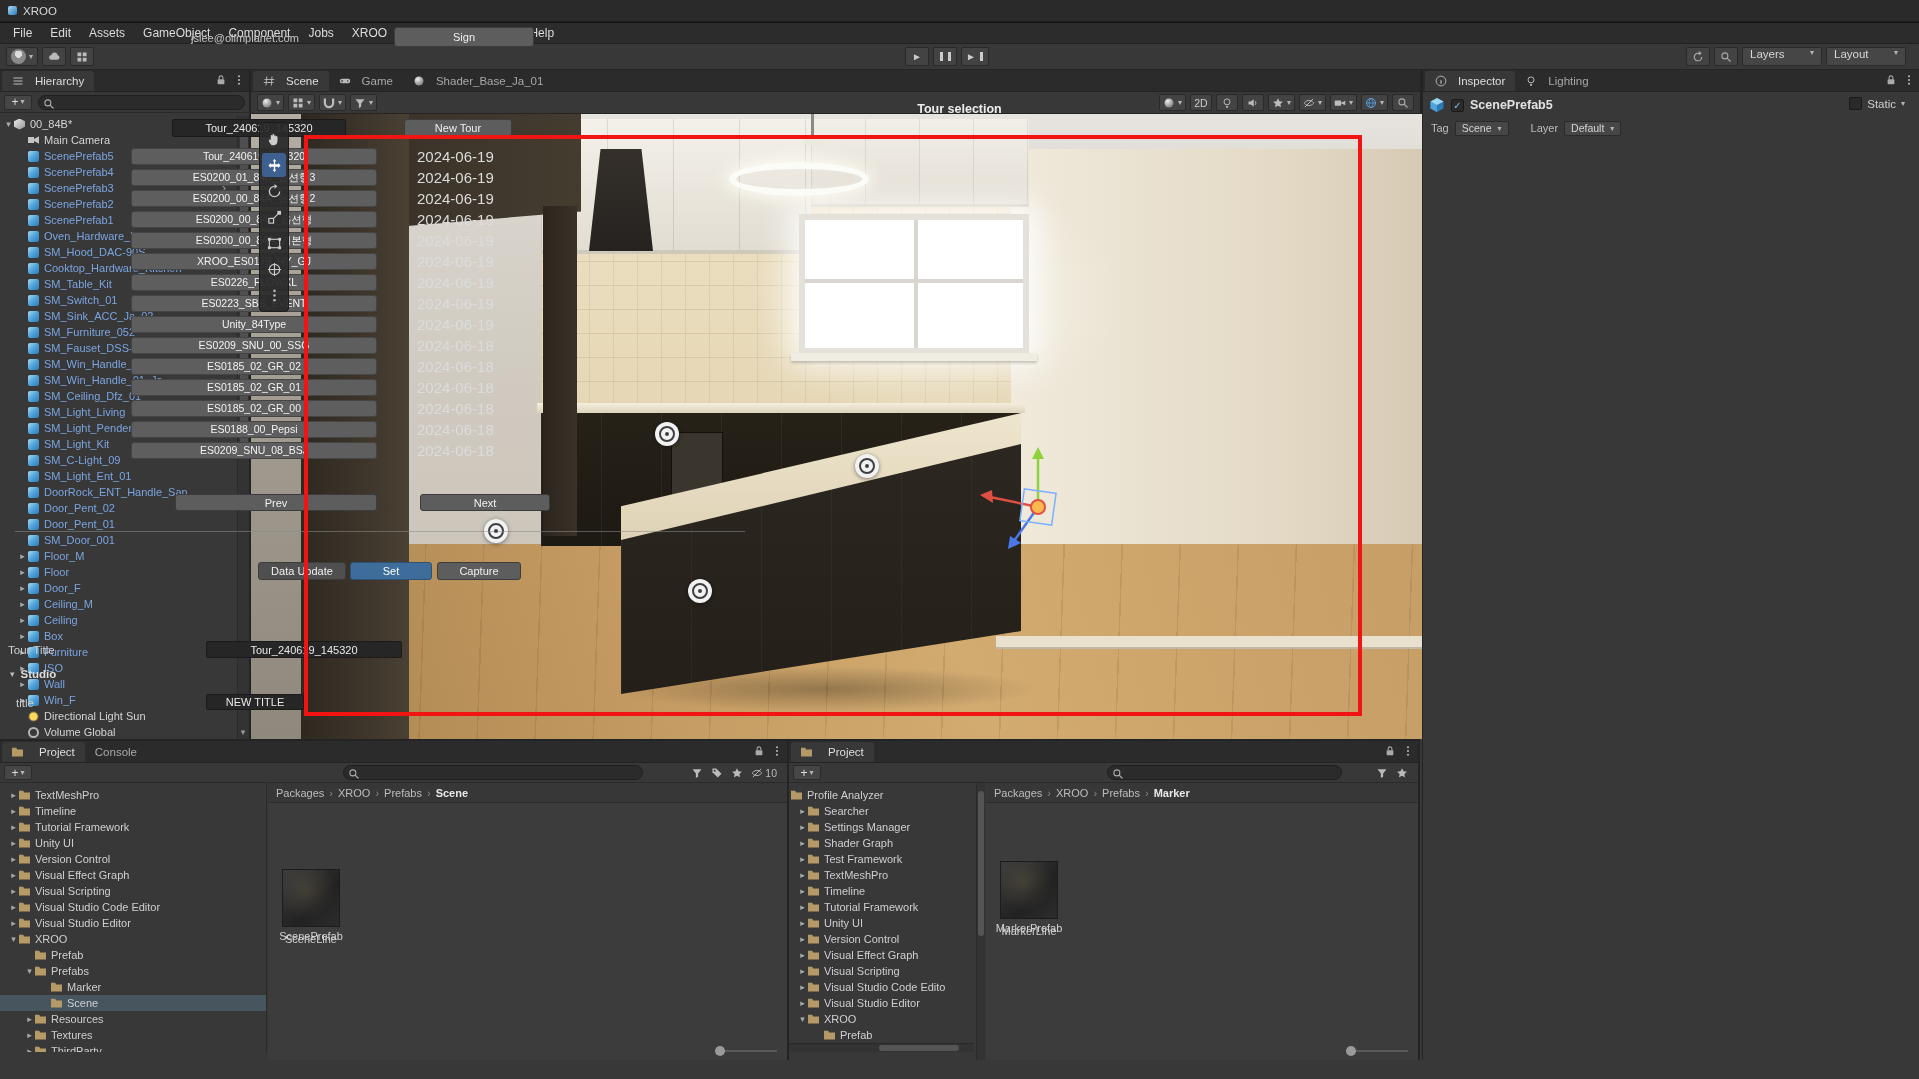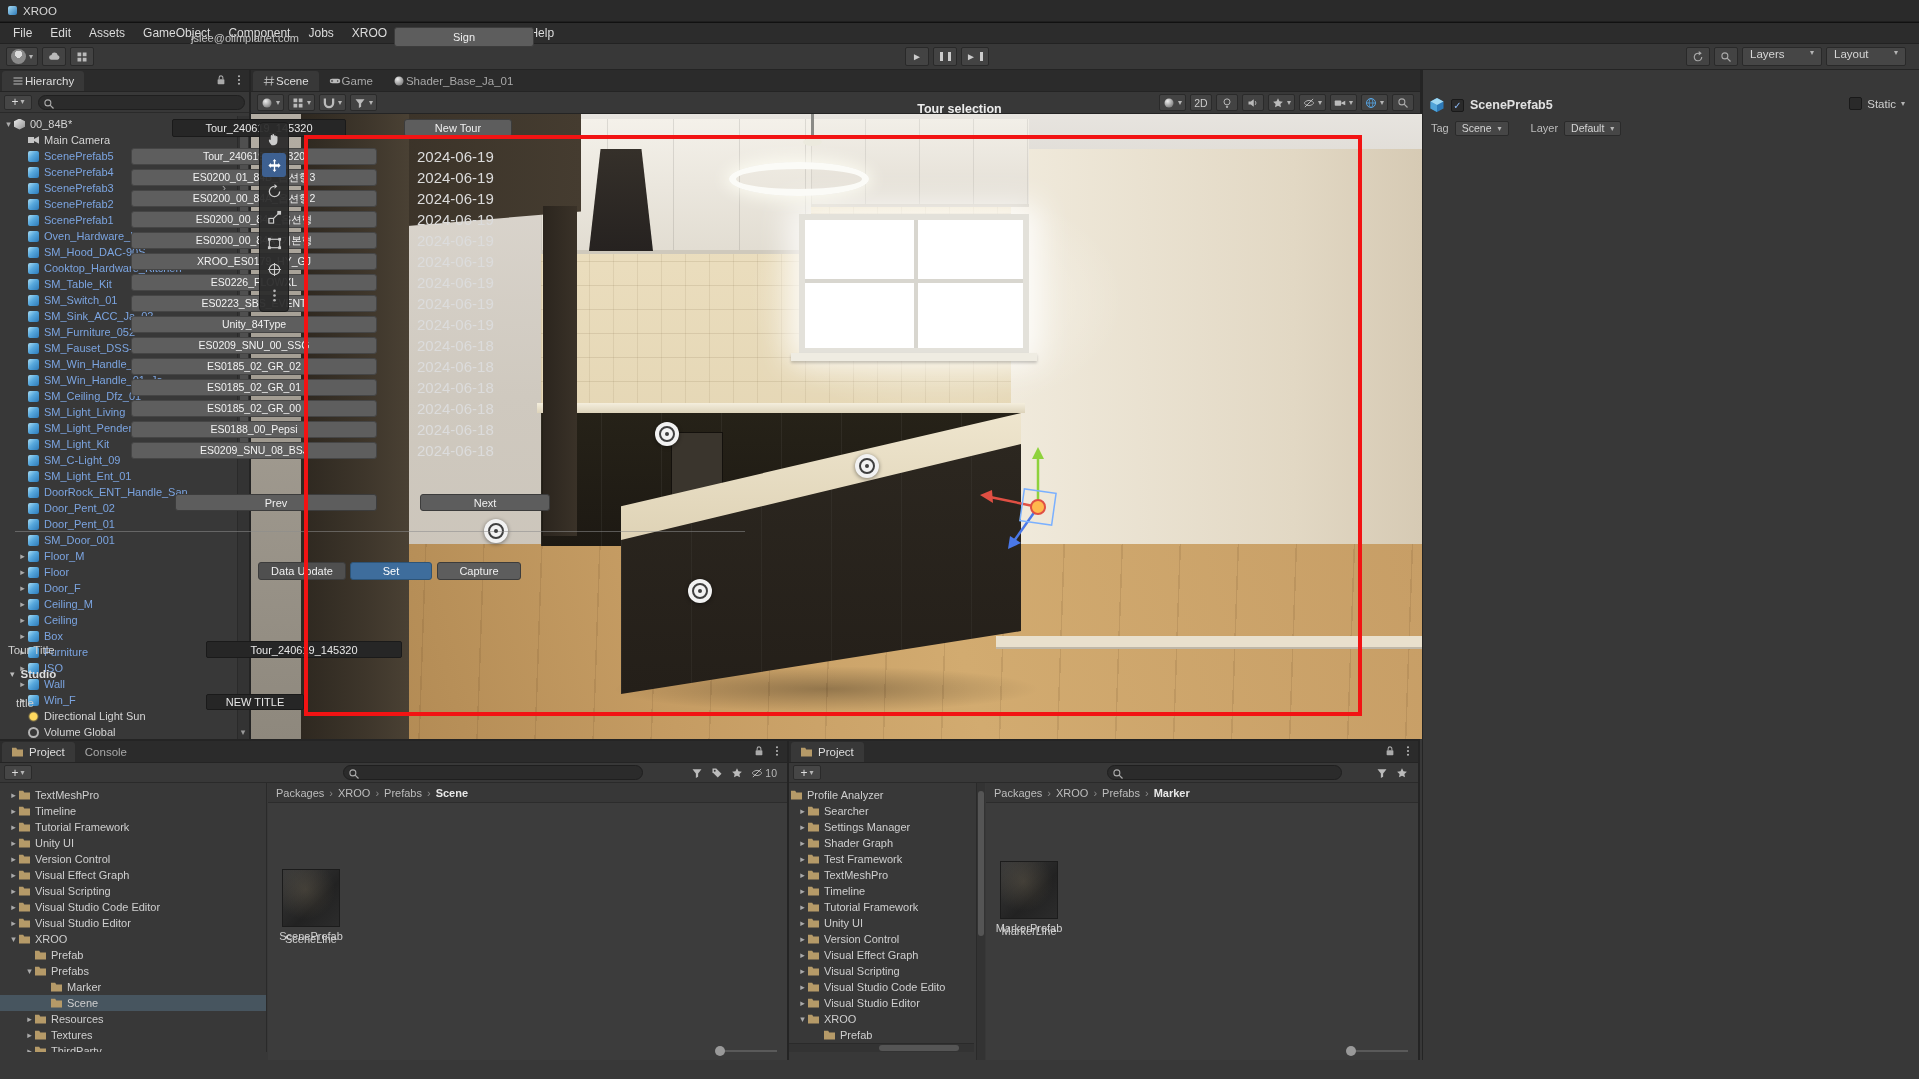--- a/index.html
+++ b/index.html
@@ -18,21 +18,21 @@
 .tb-group{position:absolute;top:3px;display:flex;gap:4px;align-items:center}
 .tbbtn{height:19px;min-width:24px;background:#434343;border:1px solid #292929;border-radius:2px;display:flex;align-items:center;justify-content:center;color:#ccc;font-size:10px;gap:3px;padding:0 4px}
 .tbbtn .pbar{width:3px;height:9px;background:#ccc;display:inline-block;margin:0 1px}
 .avatar{width:15px;height:15px;border-radius:50%;background:radial-gradient(circle at 50% 35%,#ddd 0 28%,#8a8a8a 30% 100%)}
 .ddbtn{height:19px;background:#464646;border:1px solid #292929;border-radius:2px;color:#d6d6d6;font-size:11.5px;display:flex;align-items:flex-start;justify-content:space-between;padding:0 7px;gap:8px}
 .caret{font-size:8px;color:#b5b5b5}
 
 
 .panel{position:absolute;background:#383838}
 .tstrip{position:absolute;left:0;top:0;right:0;height:22px;background:#2b2b2b;display:flex;align-items:flex-end;padding-left:2px;border-bottom:1px solid #242424}
-.tab{height:20px;line-height:20px;padding:0 10px;font-size:11.5px;color:#a8a8a8;border-radius:3px 3px 0 0;display:flex;align-items:center;gap:1px;white-space:nowrap}
+.tab{height:20px;line-height:20px;padding:0 10px;font-size:11.5px;color:#a8a8a8;border-radius:3px 3px 0 0;display:flex;align-items:center;gap:11px;white-space:nowrap}
 .tab.active{background:#383838;color:#dedede}
 .stripicons{position:absolute;right:4px;top:4px;display:flex;gap:6px;align-items:center}
 
 
 #hierarchy{left:0;top:70px;width:251px;height:669px;border-right:2px solid #242424}
 .htoolbar{position:absolute;left:0;top:22px;width:100%;height:21px;background:#383838;border-bottom:1px solid #2a2a2a;display:flex;align-items:center;padding:0 4px;gap:6px}
 .plusbtn{width:28px;height:15px;background:#464646;border:1px solid #2a2a2a;border-radius:2px;color:#ddd;display:flex;align-items:center;justify-content:center;gap:2px;font-size:12px;line-height:12px}
 .searchbox{flex:1;height:15px;background:#2b2b2b;border:1px solid #1f1f1f;border-radius:8px;position:relative;display:flex;align-items:center;padding-left:18px}
 .searchbox svg{position:absolute;left:4px;top:2px}
 .searchbox input{background:transparent;border:none;outline:none;color:#ddd;font-size:11px;width:80%}
@@ -872,20 +872,42 @@
         <div class="tcell">
             <svg>
               <use href="#sym-dots"></use>
             </svg>
           </div>
       </div>
     </div>
   </div>
 
   <div class="panel" id="inspector">
+    <div class="tstrip">
+      <div class="tab active">
+          <svg class="ic12">
+            <use href="#sym-insp"></use>
+          </svg>
+          <span>Inspector</span>
+        </div>
+      <div class="tab">
+          <svg class="ic12">
+            <use href="#sym-bulb"></use>
+          </svg>
+          <span>Lighting</span>
+        </div>
+      <div class="stripicons">
+        <svg class="ic12">
+            <use href="#sym-lock"></use>
+          </svg>
+        <svg class="ic12">
+            <use href="#sym-dots"></use>
+          </svg>
+      </div>
+    </div>
     <div class="ihead">
       <svg class="ic" style="width:16px;height:16px">
           <use href="#sym-cube"></use>
         </svg>
       <span class="chk">✓</span>
       <span class="iname">ScenePrefab5</span>
     </div>
     <div class="istatic">
       <span class="chk"></span>
       <span>Static</span>

